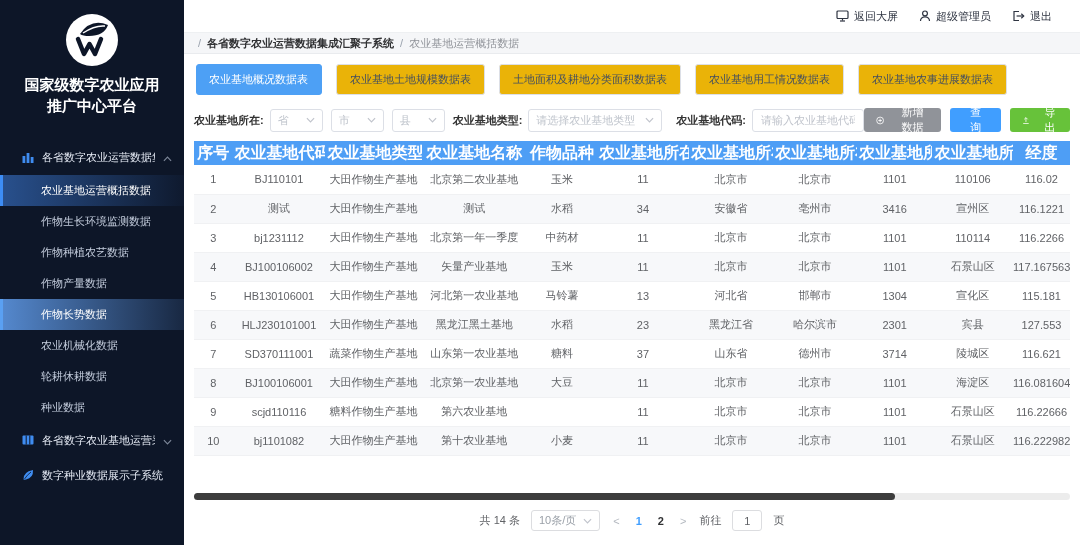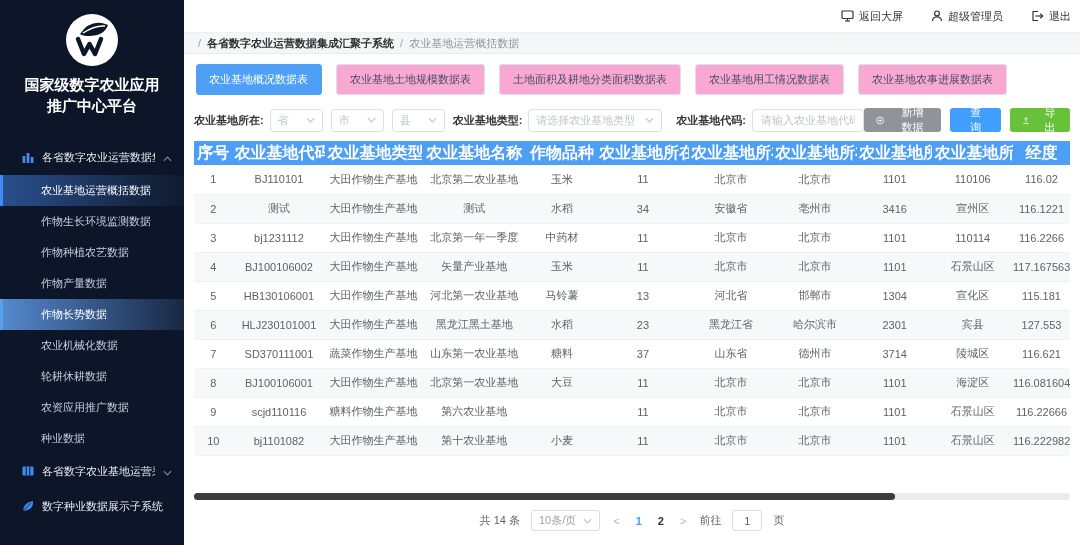--- a/index.html
+++ b/index.html
@@ -18,30 +18,30 @@
   .menu { margin-top:24px; }
   .menu-parent { display:flex; align-items:center; gap:8px; padding:10px 12px 10px 22px; color:#e6ebf5; cursor:pointer; }
   .menu-parent .plabel { flex:1; white-space:nowrap; overflow:hidden; }
   .menu-sub { padding:8px 10px 8px 38px; color:#c3ccdc; cursor:pointer; border-left:3px solid transparent; white-space:nowrap; }
   .menu-sub.active { border-left-color:#3d8df5; color:#fff;
      background:linear-gradient(90deg, rgba(45,90,158,.85), rgba(45,90,158,.05)); }
   .menu-sub.highlight { border-left-color:#5aa0f2; color:#fff;
      background:linear-gradient(90deg, rgba(88,142,214,.95), rgba(88,142,214,.15)); }
   
   .main { flex:1; display:flex; flex-direction:column; min-width:0; }
-  .topbar { height:32px; display:flex; align-items:center; justify-content:flex-end; gap:28px; padding:0 9px; color:#2f3542; }
+  .topbar { height:32px; display:flex; align-items:center; justify-content:flex-end; gap:21px; padding:0 28px; color:#2f3542; }
   .topbar-item { display:flex; align-items:center; gap:5px; cursor:pointer; }
   .breadcrumb { height:22px; background:#f5f6f8; border-top:1px solid #eef0f2; border-bottom:1px solid #e9ebee;
      display:flex; align-items:center; gap:6px; padding:0 14px; color:#9aa2ad; }
   .crumb-root { color:#303133; font-weight:bold; }
   .crumb-current { color:#909399; }
   .content { flex:1; padding:10px 10px 0; display:flex; flex-direction:column; min-height:0; }
   
   .tabs { display:flex; gap:14px; margin:0 2px 13px; }
-  .tab { padding:7px 13px; border:1px solid #dcdfe6; border-radius:3px; background:#f9a8d4; color:#46505e;
+  .tab { padding:7px 13px; border:1px solid #dcdfe6; border-radius:3px; background:#eab308; color:#46505e;
      cursor:pointer; white-space:nowrap; font-size:11px; font-family:inherit; }
   .tab.active { background:#4da0f5; border-color:#4da0f5; color:#fff;padding-left:12px; }
   
   .filters { display:flex; align-items:center; margin-bottom:9px; }
   .flabel { font-weight:bold; color:#333; margin-right:6px; white-space:nowrap; }
   .sel { display:flex; align-items:center; justify-content:space-between; border:1px solid #dcdfe6; border-radius:3px;
      height:23px; padding:0 7px; color:#bfc4cc; background:#fff; cursor:pointer; }
   .sel.small { width:58px; margin-right:8px; }
   .sel.type { width:150px; margin-right:14px; }
   .tinput { border:1px solid #dcdfe6; border-radius:3px; height:23px; width:112px; padding:0 8px;
@@ -102,21 +102,20 @@
             <polyline points="1,5 5,1 9,5" fill="none" stroke="#7c8698" stroke-width="1.3"></polyline>
           </svg></span>
       </div>
       <div class="menu-sub active">农业基地运营概括数据</div>
       <div class="menu-sub">作物生长环境监测数据</div>
       <div class="menu-sub">作物种植农艺数据</div>
       <div class="menu-sub">作物产量数据</div>
       <div class="menu-sub highlight">作物长势数据</div>
       <div class="menu-sub">农业机械化数据</div>
       <div class="menu-sub">轮耕休耕数据</div>
-      <div class="menu-sub">农资应用推广数据</div>
       <div class="menu-sub">种业数据</div>
       <div class="menu-parent">
         <span><svg width="12" height="12" viewBox="0 0 12 12">
             <rect x="0.5" y="1.5" width="11" height="9" rx="1" fill="#3f8cf0"></rect>
             <line x1="4.2" y1="1.5" x2="4.2" y2="10.5" stroke="#0d1628" stroke-width="1"></line>
             <line x1="7.8" y1="1.5" x2="7.8" y2="10.5" stroke="#0d1628" stroke-width="1"></line>
           </svg></span>
         <span class="plabel">各省数字农业基地运营采集子系统</span>
         <span class="chev"><svg width="9" height="6" viewBox="0 0 10 6">
             <polyline points="1,1 5,5 9,1" fill="none" stroke="#7c8698" stroke-width="1.3"></polyline>

